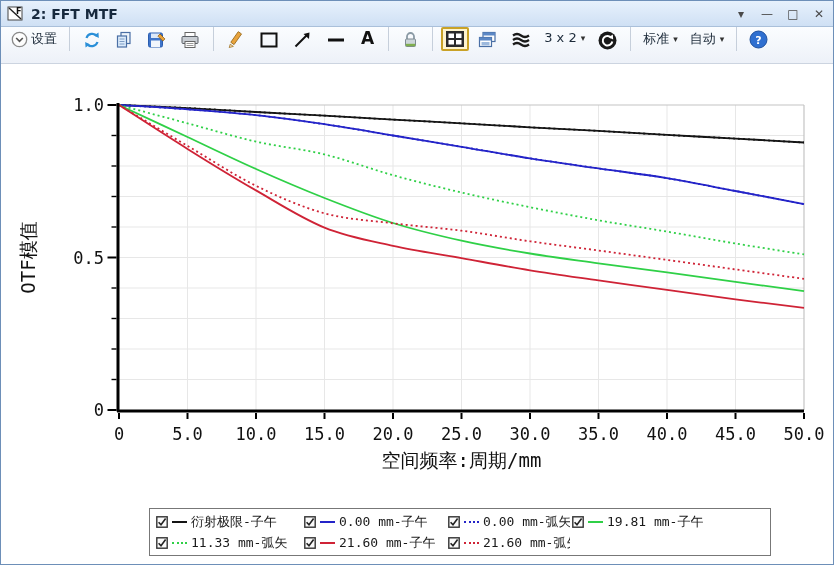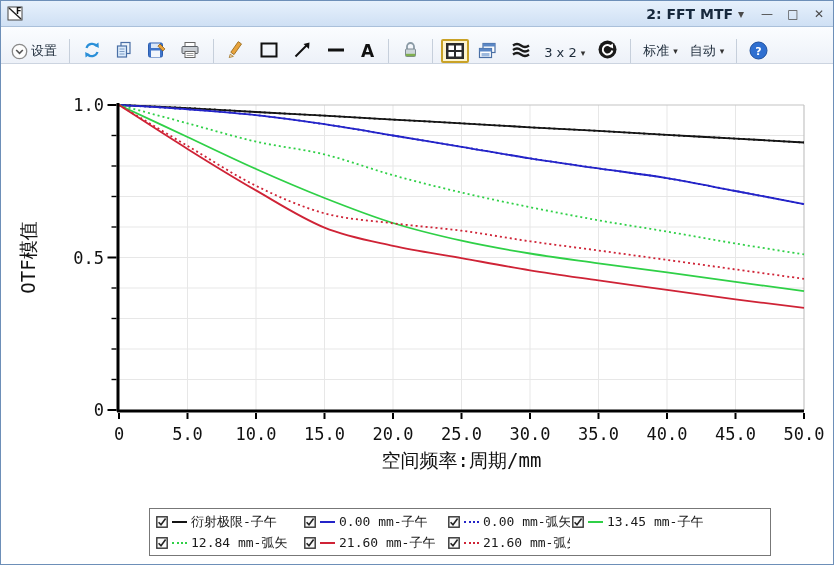--- a/index.html
+++ b/index.html
@@ -2,27 +2,27 @@
 <html><head>
 <meta charset="utf-8">
 <style>
   html,body{margin:0;padding:0;background:#9fb6cf;font-family:"DejaVu Sans","Liberation Sans",sans-serif;}
   .window{position:relative;width:834px;height:565px;background:#ffffff;border:1px solid #6d8fb8;box-sizing:border-box;overflow:hidden;}
   
   .titlebar{position:absolute;left:0;top:0;right:0;height:26px;
     background:linear-gradient(#e7f1fc,#cfe0f4);border-bottom:1px solid #aac0da;
     display:flex;align-items:center;padding:0 6px;box-sizing:border-box;}
   .titlebar .app-icon{width:18px;height:16px;margin-right:6px;flex:0 0 auto;}
-  .titlebar .title{font-size:14px;font-weight:600;color:#17293d;flex:1 1 auto;text-align:right;}
+  .titlebar .title{font-size:14px;font-weight:600;color:#17293d;flex:1 1 auto;}
   .win-controls{display:flex;align-items:center;gap:10px;color:#4a4a4a;}
   .win-btn{font-size:12px;width:16px;text-align:center;cursor:default;line-height:16px;}
   
   .toolbar{position:absolute;left:0;top:26px;right:0;height:37px;
     background:linear-gradient(#fbfdff,#edf1f8);border-bottom:1px solid #ccd4e0;
-    display:flex;align-items:flex-end;padding:0 6px;box-sizing:border-box;gap:4px;}
+    display:flex;align-items:flex-start;padding:0 6px;box-sizing:border-box;gap:4px;}
   .tb-btn{display:flex;align-items:center;gap:3px;padding:2px 3px;border:1px solid transparent;border-radius:2px;}
   .tb-label{font-size:13px;color:#1d2b3a;white-space:nowrap;}
   .tb-caret{font-size:9px;color:#333;margin-left:1px;}
   .tb-sep{width:1px;height:24px;background:#c6cfdb;margin:0 4px;flex:0 0 auto;}
   .tb-btn.active-tool{border:2px solid #c9a227;background:#fdf4cf;padding:1px 2px;}
   .bigA{font-size:17px;font-weight:bold;color:#111;line-height:17px;padding:0 2px;}
   
   #chart-svg{position:absolute;left:0;top:63px;}
   .chart-text{fill:#111;font-family:"DejaVu Sans Mono","DejaVu Sans",monospace;}
   
@@ -305,29 +305,29 @@
         </svg>
         <span class="sample dotted" style="border-top-color: rgb(36, 36, 200);"></span>
         <span class="lbl">0.00 mm-弧矢</span>
       </div>
       <div class="legend-entry">
         <svg class="cb" viewBox="0 0 12 12">
           <rect x="0.8" y="0.8" width="10.4" height="10.4" fill="#fafafa" stroke="#333" stroke-width="1.4"></rect>
           <path d="M2.6 6.2 L5 8.8 L9.6 2.6" fill="none" stroke="#222" stroke-width="1.6"></path>
         </svg>
         <span class="sample solid" style="border-top-color: rgb(47, 208, 71);"></span>
-        <span class="lbl">13.45 mm-子午</span>
+        <span class="lbl">19.81 mm-子午</span>
       </div>
       <div class="legend-entry">
         <svg class="cb" viewBox="0 0 12 12">
           <rect x="0.8" y="0.8" width="10.4" height="10.4" fill="#fafafa" stroke="#333" stroke-width="1.4"></rect>
           <path d="M2.6 6.2 L5 8.8 L9.6 2.6" fill="none" stroke="#222" stroke-width="1.6"></path>
         </svg>
         <span class="sample dotted" style="border-top-color: rgb(47, 208, 71);"></span>
-        <span class="lbl">12.84 mm-弧矢</span>
+        <span class="lbl">11.33 mm-弧矢</span>
       </div>
       <div class="legend-entry">
         <svg class="cb" viewBox="0 0 12 12">
           <rect x="0.8" y="0.8" width="10.4" height="10.4" fill="#fafafa" stroke="#333" stroke-width="1.4"></rect>
           <path d="M2.6 6.2 L5 8.8 L9.6 2.6" fill="none" stroke="#222" stroke-width="1.6"></path>
         </svg>
         <span class="sample solid" style="border-top-color: rgb(207, 35, 54);"></span>
         <span class="lbl">21.60 mm-子午</span>
       </div>
       <div class="legend-entry">

